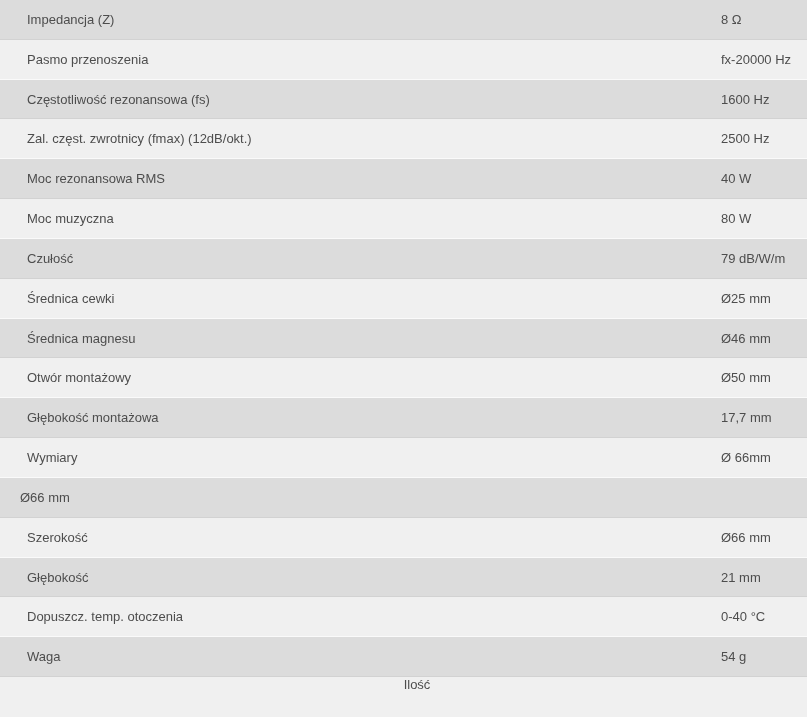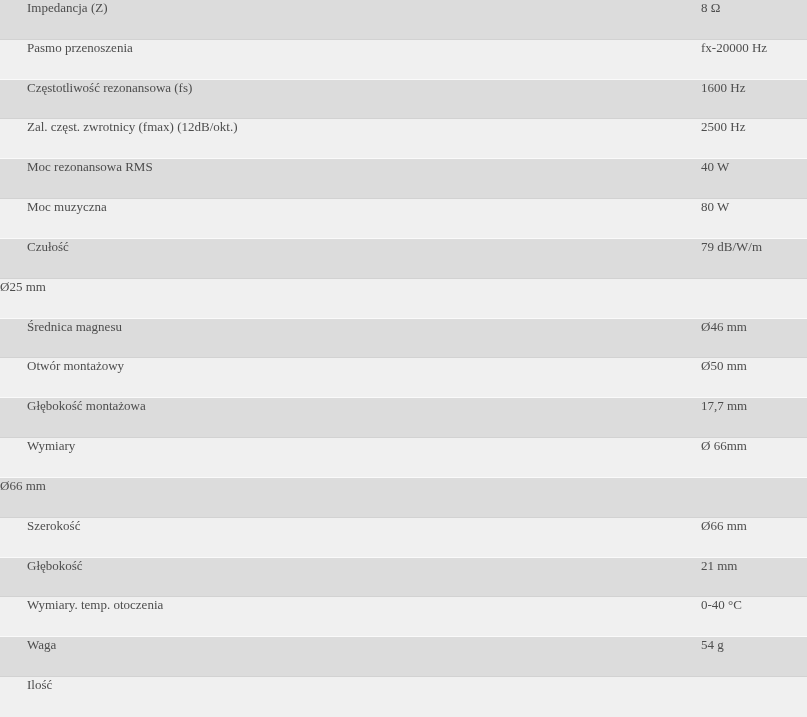--- a/index.html
+++ b/index.html
@@ -12,26 +12,25 @@
     overflow: hidden;
     background: #f0f0f0;
     font-family: "Liberation Sans", sans-serif;
   }
   .spec-table {
     width: 807px;
     height: 717px;
   }
   .spec-row {
     display: flex;
-    align-items: flex-start;
+    align-items: center;
     height: 39.8333px;
     box-sizing: border-box;
     font-size: 13px;
     color: #4d4d4d;
-    font-family: Liberation Serif, serif;
   }
   .spec-row:nth-child(odd) {
     background: #dcdcdc;
     border-bottom: 1px solid #d2d2d2;
   }
   .spec-row:nth-child(even) {
     background: #f0f0f0;
     border-bottom: 1px solid #fafafa;
   }
   .spec-row:last-child {
@@ -42,20 +41,21 @@
     flex: 0 0 701px;
     box-sizing: border-box;
     padding-left: 27px;
     white-space: nowrap;
     overflow: hidden;
   }
   .spec-value {
     flex: 1 1 auto;
     text-align: left;
     white-space: nowrap;
+    margin-left: 20px;
   }
 </style>
 </head>
 <body>
 
 <div class="spec-table">
   <div class="spec-row">
     <div class="spec-label">Impedancja (Z)</div>
     <div class="spec-value">8 Ω</div>
   </div>
@@ -77,20 +77,21 @@
   </div>
   <div class="spec-row">
     <div class="spec-label">Moc muzyczna</div>
     <div class="spec-value">80 W</div>
   </div>
   <div class="spec-row">
     <div class="spec-label">Czułość</div>
     <div class="spec-value">79 dB/W/m</div>
   </div>
   <div class="spec-row">
+    <div class="spec-label">Średnica cewki</div>
     <div class="spec-value">Ø25 mm</div>
   </div>
   <div class="spec-row">
     <div class="spec-label">Średnica magnesu</div>
     <div class="spec-value">Ø46 mm</div>
   </div>
   <div class="spec-row">
     <div class="spec-label">Otwór montażowy</div>
     <div class="spec-value">Ø50 mm</div>
   </div>
@@ -107,21 +108,21 @@
   </div>
   <div class="spec-row">
     <div class="spec-label">Szerokość</div>
     <div class="spec-value">Ø66 mm</div>
   </div>
   <div class="spec-row">
     <div class="spec-label">Głębokość</div>
     <div class="spec-value">21 mm</div>
   </div>
   <div class="spec-row">
-    <div class="spec-label">Wymiary. temp. otoczenia</div>
+    <div class="spec-label">Dopuszcz. temp. otoczenia</div>
     <div class="spec-value">0-40 °C</div>
   </div>
   <div class="spec-row">
     <div class="spec-label">Waga</div>
     <div class="spec-value">54 g</div>
   </div>
   <div class="spec-row">
     <div class="spec-label">Ilość</div>
     <div class="spec-value">1</div>
   </div>

